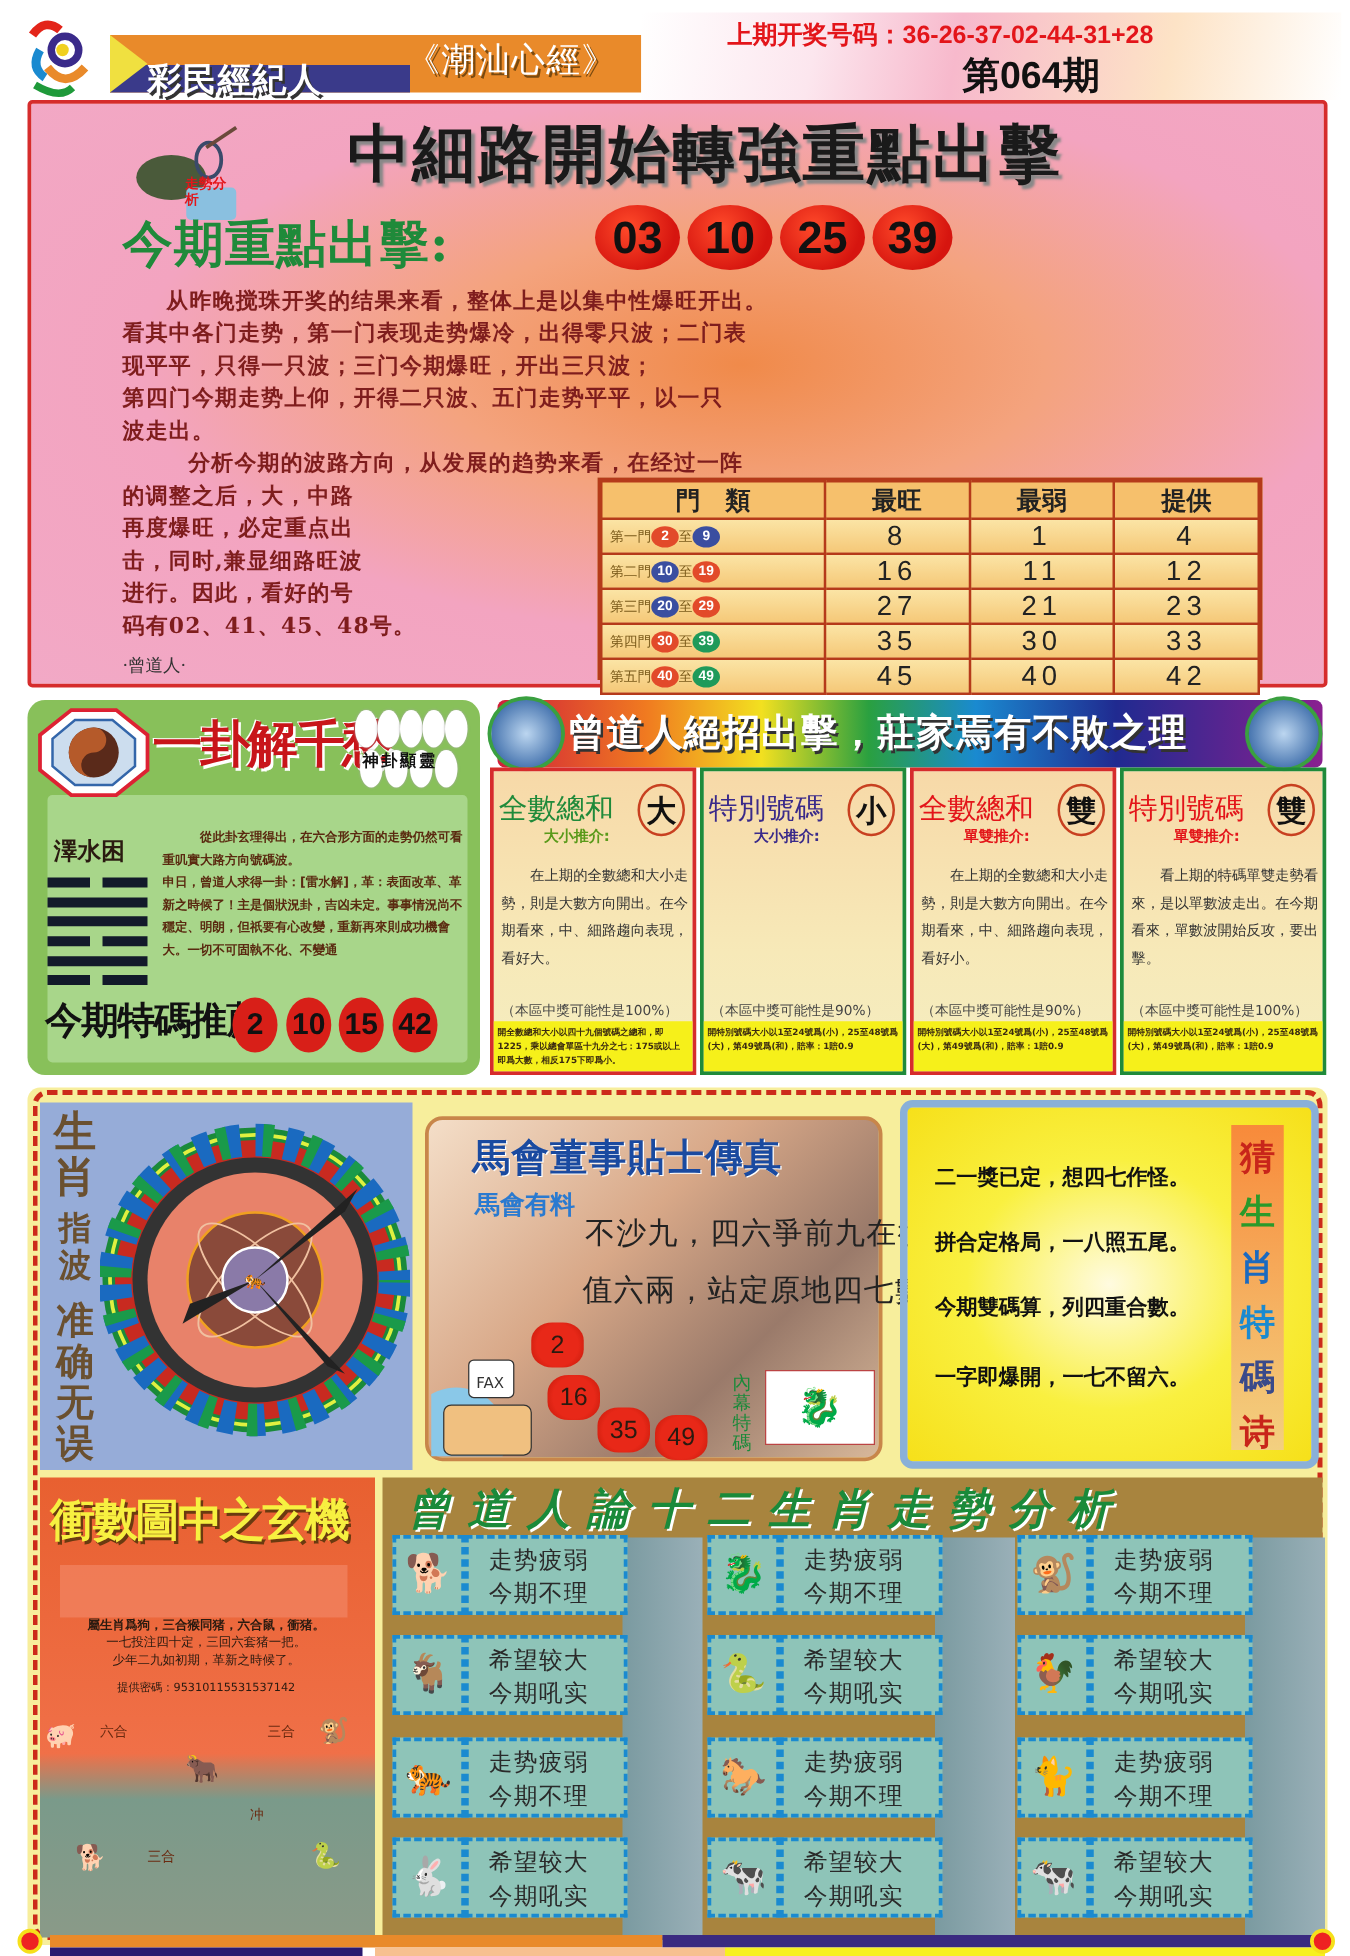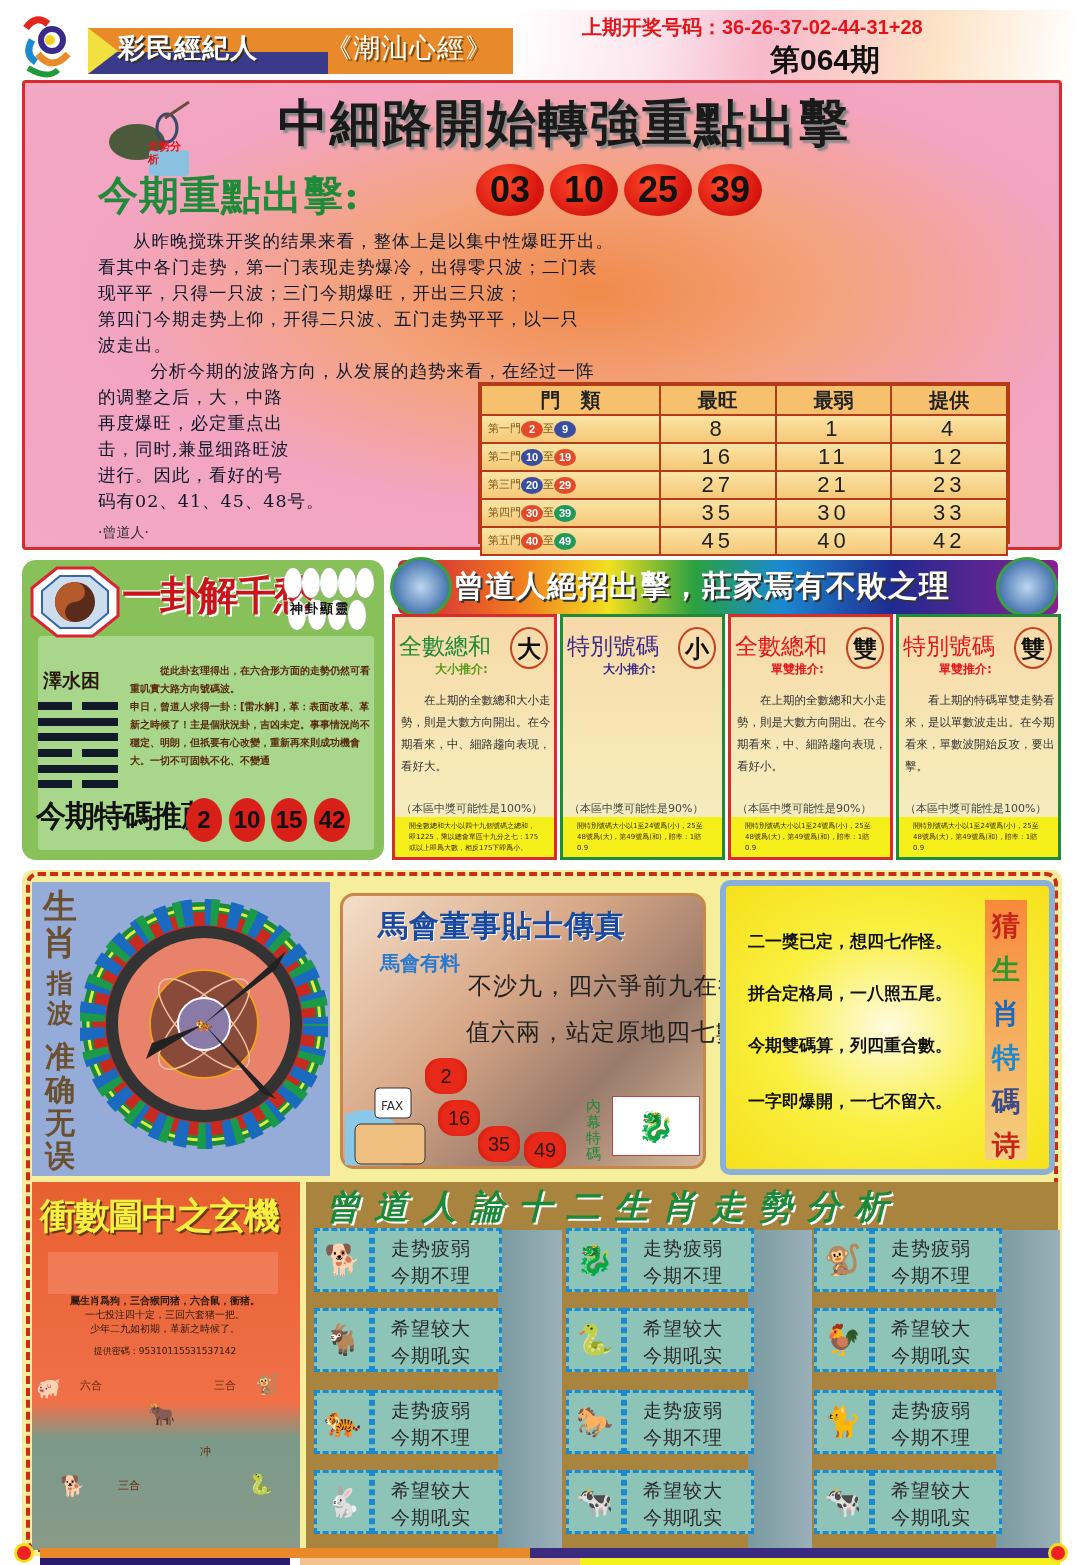--- a/index.html
+++ b/index.html
@@ -3,32 +3,32 @@
 <meta charset="utf-8">
 <style>
 *{box-sizing:border-box;margin:0;padding:0}
 body{width:1080px;height:1565px;background:#fff;font-family:"DejaVu Sans",sans-serif;position:relative;overflow:hidden}
 .abs{position:absolute}
 
 #logo{left:18px;top:10px;width:70px;height:70px}
 #hdr-band{left:88px;top:28px;width:425px;height:46px;background:#e98a2a}
 #hdr-band .purple{position:absolute;left:0;bottom:0;width:240px;height:22px;background:#3a3a8a}
 #hdr-band .tri{position:absolute;left:0;top:0;width:0;height:0;border-top:23px solid transparent;border-bottom:23px solid transparent;border-left:30px solid #f0e040}
-#brand{left:118px;top:30px;font-family:"DejaVu Serif",serif;font-size:27px;font-weight:bold;color:#fff;text-shadow:2px 2px 0 #333;letter-spacing:1px}
+#brand{left:118px;top:46px;font-family:"DejaVu Serif",serif;font-size:27px;font-weight:bold;color:#fff;text-shadow:2px 2px 0 #333;letter-spacing:1px}
 #subtitle{left:325px;top:30px;font-family:"DejaVu Serif",serif;font-size:27px;font-weight:normal;color:#fff;text-shadow:2px 2px 0 #7a4a10;letter-spacing:1px}
 #hdr-right{left:513px;top:10px;width:560px;height:70px;background:linear-gradient(100deg,#fff 0%,#fce6ee 25%,#f7b9cc 45%,#fde3c6 75%,#fff 100%)}
 #last-draw{left:582px;top:14px;font-family:"Liberation Sans",sans-serif;font-size:20px;font-weight:bold;color:#e3151a}
 #issue{left:770px;top:40px;font-family:"Liberation Sans",sans-serif;font-size:30px;font-weight:bold;color:#111}
 
 #top-panel{left:22px;top:80px;width:1040px;height:470px;border:3px solid #d62c2c;border-radius:4px;background:radial-gradient(ellipse at 55% 45%,#f08a4a 0%,#f4a37e 30%,#f3a4c0 60%,#f2a9c6 100%)}
 #fish-icon{left:105px;top:98px;width:90px;height:80px}
 #top-title{left:278px;top:90px;font-family:"DejaVu Serif",serif;font-size:50px;font-weight:bold;color:#1a1a1a;text-shadow:3px 3px 2px #888;letter-spacing:2px}
 #focus-label{left:98px;top:168px;font-family:"DejaVu Serif",serif;font-size:40px;font-weight:bold;color:#1f8a3a;letter-spacing:1px}
 .ball{position:absolute;width:68px;height:52px;border-radius:50%;background:radial-gradient(circle at 40% 35%,#ff4a2a,#d6150f 70%);font-family:"Liberation Sans",sans-serif;font-weight:bold;font-size:36px;color:#111;text-align:center;line-height:52px}
-.para{position:absolute;font-family:"DejaVu Serif",serif;font-weight:normal;color:#0f172a;font-size:17.5px;line-height:26px;letter-spacing:1px}
+.para{position:absolute;font-family:"DejaVu Serif",serif;font-weight:bold;color:#7f1d1d;font-size:17.5px;line-height:26px;letter-spacing:1px}
 #table-wrap{left:478px;top:382px;width:532px;height:162px;border:2px solid #b53a1a;background:#f9d99a}
 #table-wrap table{border-collapse:collapse;width:100%;height:100%}
 #table-wrap td,#table-wrap th{border:2px solid #b53a1a;text-align:center;font-family:"Liberation Sans",sans-serif;color:#222}
 #table-wrap th{font-size:20px;font-weight:bold;background:#f6c06c;height:30px}
 #table-wrap td.num{font-size:22px;letter-spacing:4px;background:linear-gradient(#fbe4a5,#f5c878)}
 #table-wrap td.gate{font-size:11px;color:#7a5a1a;text-align:left;padding-left:6px;white-space:nowrap;background:linear-gradient(#fbe4a5,#f5c878)}
 .mini{display:inline-block;width:22px;height:17px;border-radius:50%;font-size:11px;line-height:17px;text-align:center;color:#fff;font-weight:bold;vertical-align:middle}
 .mini.r{background:#e24a2a}.mini.b{background:#3a4ea0}.mini.g{background:#1f9a5a}
 #signature{left:98px;top:524px;font-family:"DejaVu Serif",serif;font-size:14px;color:#333}
 
@@ -48,21 +48,21 @@
 
 #tips-banner{left:398px;top:560px;width:660px;height:54px;background:linear-gradient(90deg,#d0203a,#f07a20 18%,#f2e020 32%,#2aa040 45%,#1a8ad0 58%,#202a90 75%,#8a2090 100%);border-radius:6px}
 #tips-title{left:454px;top:566px;font-family:"DejaVu Sans",sans-serif;font-size:30px;font-weight:bold;color:#fff;text-shadow:2px 2px 0 #333;letter-spacing:1px}
 .sun{position:absolute;top:557px;width:62px;height:60px;border-radius:50%;background:radial-gradient(circle,#bcd6f0,#3a6aa8 80%);border:3px solid #3aa040}
 .card{position:absolute;top:614px;width:165px;height:246px;background:linear-gradient(#f7d9a8,#f7e9b8 60%,#f4edc0);border:3px solid}
 .card-title{position:absolute;left:4px;top:14px;font-family:"Liberation Sans",sans-serif;font-size:23px;font-weight:normal}
 .card-badge{position:absolute;right:6px;top:10px;width:38px;height:42px;border:2px solid #c84020;border-radius:50%;font-size:24px;font-weight:bold;color:#111;text-align:center;line-height:40px;font-family:"DejaVu Sans",sans-serif}
 .card-sub{position:absolute;left:40px;top:44px;font-size:12px;font-weight:bold}
 .card-body{position:absolute;left:6px;top:72px;width:150px;font-size:11.5px;line-height:22px;color:#333;text-indent:2em}
 .card-prob{position:absolute;left:6px;top:184px;font-size:11px;color:#444}
-.card-foot{position:absolute;left:0;bottom:0;width:100%;height:40px;background:#f6f01a;font-size:7px;line-height:11px;padding:4px 14px;color:#3a2a10;font-weight:normal}
+.card-foot{position:absolute;left:0;bottom:0;width:100%;height:40px;background:#f6f01a;font-size:7px;line-height:11px;padding:4px 3px;color:#3a2a10;font-weight:bold}
 
 #lower{left:22px;top:870px;width:1040px;height:686px;background:#f7ee9c;border-radius:10px}
 #lower-dash{left:26px;top:872px;width:1032px;height:680px;border:4px dashed #cc2a1a;border-radius:12px}
 #wheel-panel{left:32px;top:882px;width:298px;height:294px;background:#96acd8}
 #wheel-text{left:38px;top:888px;width:44px;font-family:"DejaVu Sans",sans-serif;font-weight:bold;color:#6a5030;text-align:center}
 #wheel{left:80px;top:893px;width:248px;height:262px}
 #fax-panel{left:340px;top:893px;width:366px;height:276px;border-radius:14px;border:3px solid #c8864a;background:linear-gradient(135deg,#f4dec8,#d8a888 40%,#9a7a6a 70%,#d8b89a)}
 #fax-title{left:378px;top:906px;font-family:"DejaVu Sans",sans-serif;font-size:30px;font-weight:bold;color:#1a4aa0;letter-spacing:1px;text-shadow:1px 1px 0 #fff}
 #fax-sub{left:380px;top:950px;font-size:20px;font-weight:bold;color:#2a7ad0}
 .fax-line{position:absolute;font-family:"DejaVu Serif",serif;font-size:24px;color:#222;letter-spacing:1px}

